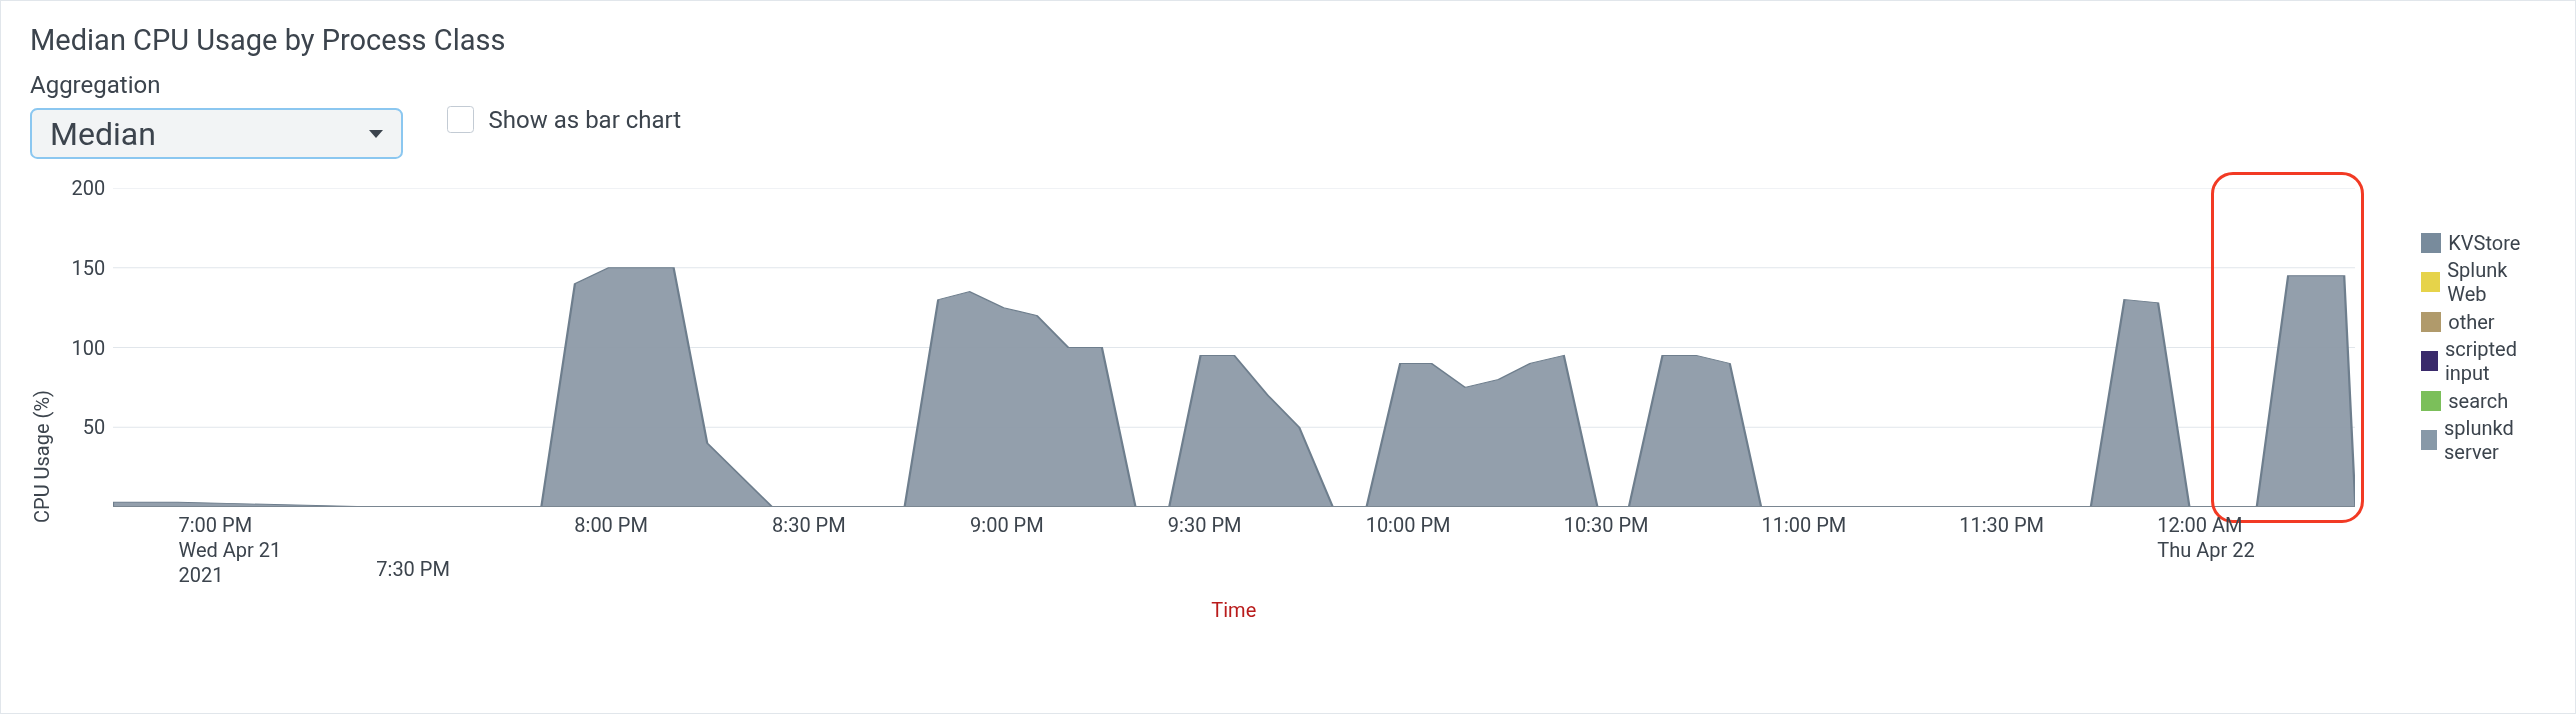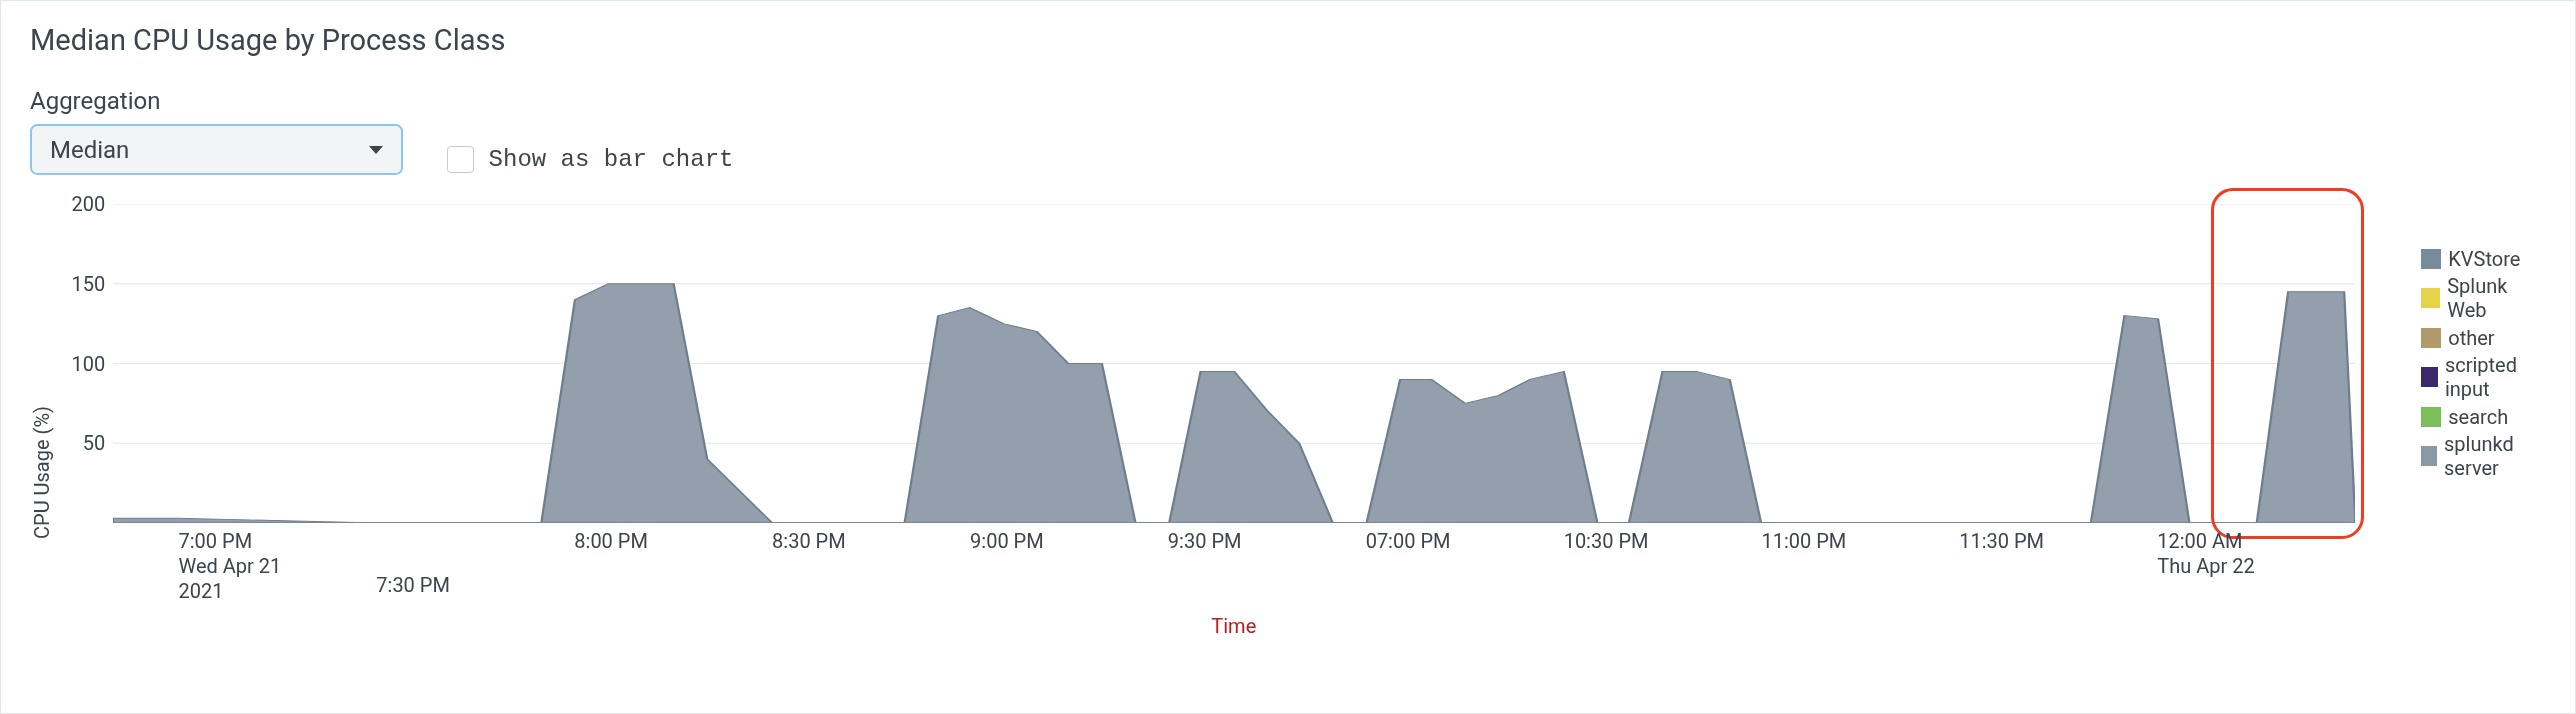--- a/index.html
+++ b/index.html
@@ -9,21 +9,21 @@
     color: #3c444d;
     width: 2576px;
     height: 714px;
     border: 0.9px solid #e1e6eb;
     padding: 22px 29px 9px 29px;
   }
   .title {
     font-size: 29px;
     font-weight: 400;
     color: #3c444d;
-    margin-bottom: 30px;
+    margin-bottom: 14px;
   }
   .controls-row {
     display: flex;
     align-items: flex-end;
     gap: 44px;
     margin-bottom: 29px;
   }
   .agg-block { display: flex; flex-direction: column; }
   .agg-label {
     font-size: 24px;
@@ -33,38 +33,37 @@
   .agg-select {
     position: relative;
     width: 373px;
     height: 51px;
     background: #f2f4f5;
     border: 2.7px solid #8bc7f0;
     border-radius: 7.3px;
     display: flex;
     align-items: center;
     padding: 0 18px;
-    font-size: 24px;
+    font-size: 32px;
     color: #3c444d;
     cursor: pointer;
   }
   .agg-select .chev {
     margin-left: auto;
     width: 0; height: 0;
     border-left: 7.3px solid transparent;
     border-right: 7.3px solid transparent;
     border-top: 8.2px solid #3c444d;
   }
   .checkbox-row {
     display: flex;
-    align-items: flex-end;
+    align-items: flex-start;
     gap: 14.6px;
     height: 51px;
     margin-bottom: 1.8px;
-    font-family: Liberation Mono, monospace;
   }
   .checkbox-box {
     width: 27px; height: 27px;
     border: 1.8px solid #c3cbd4;
     border-radius: 3.6px;
     background: #fff;
     cursor: pointer;
   }
   .checkbox-label { font-size: 24px; color: #3c444d; }
 
@@ -249,21 +248,21 @@
         <div class="x-tick" style="left: 29.41%;">
           <div>8:30 PM</div>
         </div>
         <div class="x-tick" style="left: 38.24%;">
           <div>9:00 PM</div>
         </div>
         <div class="x-tick" style="left: 47.06%;">
           <div>9:30 PM</div>
         </div>
         <div class="x-tick" style="left: 55.88%;">
-          <div>07:00 PM</div>
+          <div>10:00 PM</div>
         </div>
         <div class="x-tick" style="left: 64.71%;">
           <div>10:30 PM</div>
         </div>
         <div class="x-tick" style="left: 73.53%;">
           <div>11:00 PM</div>
         </div>
         <div class="x-tick" style="left: 82.35%;">
           <div>11:30 PM</div>
         </div>

